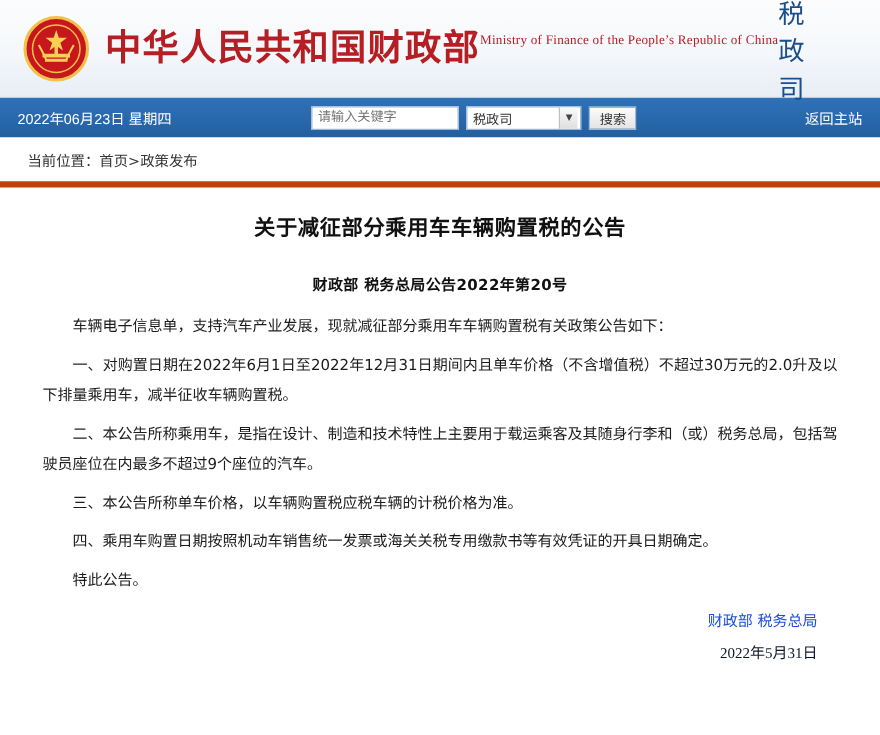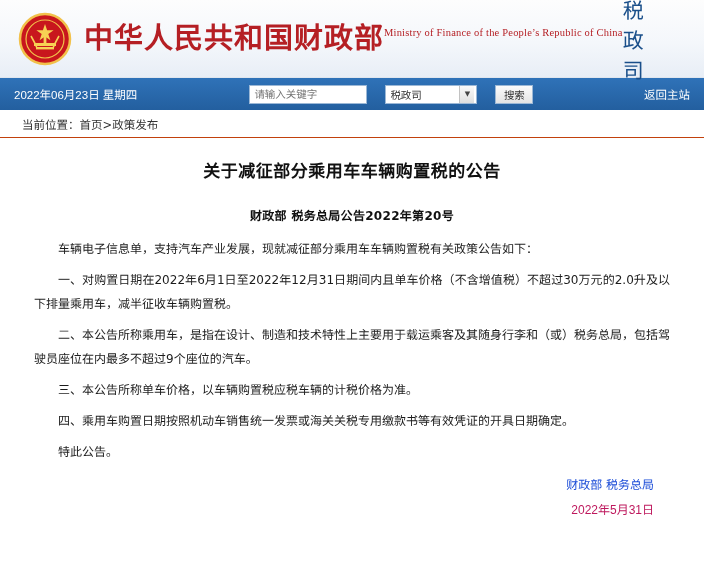--- a/index.html
+++ b/index.html
@@ -80,21 +80,21 @@
   }
   .nav-date {
     font-size: 11.5px;
     color: #ffffff;
     white-space: nowrap;
   }
   .search-area {
     margin-left: 112px;
     display: flex;
     align-items: center;
-    gap: 18px;
+    gap: 6px;
   }
   .search-input {
     width: 118px; height: 19px;
     border: 1px solid #9cb8d6;
     background: #fff;
     color: #999;
     font-size: 10.5px;
     padding: 0 4px;
     line-height: 17px;
     outline: none;
@@ -133,23 +133,23 @@
   }
   .nav-right {
     margin-left: auto;
     font-size: 11.5px;
     color: #ffffff;
     white-space: nowrap;
   }
 
   
   .breadcrumb-wrap {
-    height: 28px;
+    height: 40px;
     background: #ffffff;
-    border-bottom: 1px solid #c2410c;
+    border-bottom: 5px solid #c2410c;
     display: flex;
     align-items: center;
     padding: 0 22px;
   }
   .breadcrumb {
     font-size: 11.5px;
     color: #333;
     font-family: "DejaVu Sans", sans-serif;
   }
 
@@ -190,23 +190,23 @@
   .sign {
     font-family: "DejaVu Sans", sans-serif;
     font-size: 12px;
     color: #1d4ed8;
     line-height: 1.9;
     text-align: right;
     margin-top: 10px;
     padding-right: 16px;
   }
   .sign-date {
-    font-family: Liberation Sans, sans-serif;
-    font-size: 12px;
-    color: #be185d;
+    font-family: Liberation Serif, serif;
+    font-size: 12px;
+    color: #0f172a;
     line-height: 1.9;
     text-align: right;
     padding-right: 16px;
     margin-top: 2px;
   }
 </style>
 </head>
 <body>
 
 <div id="page">

